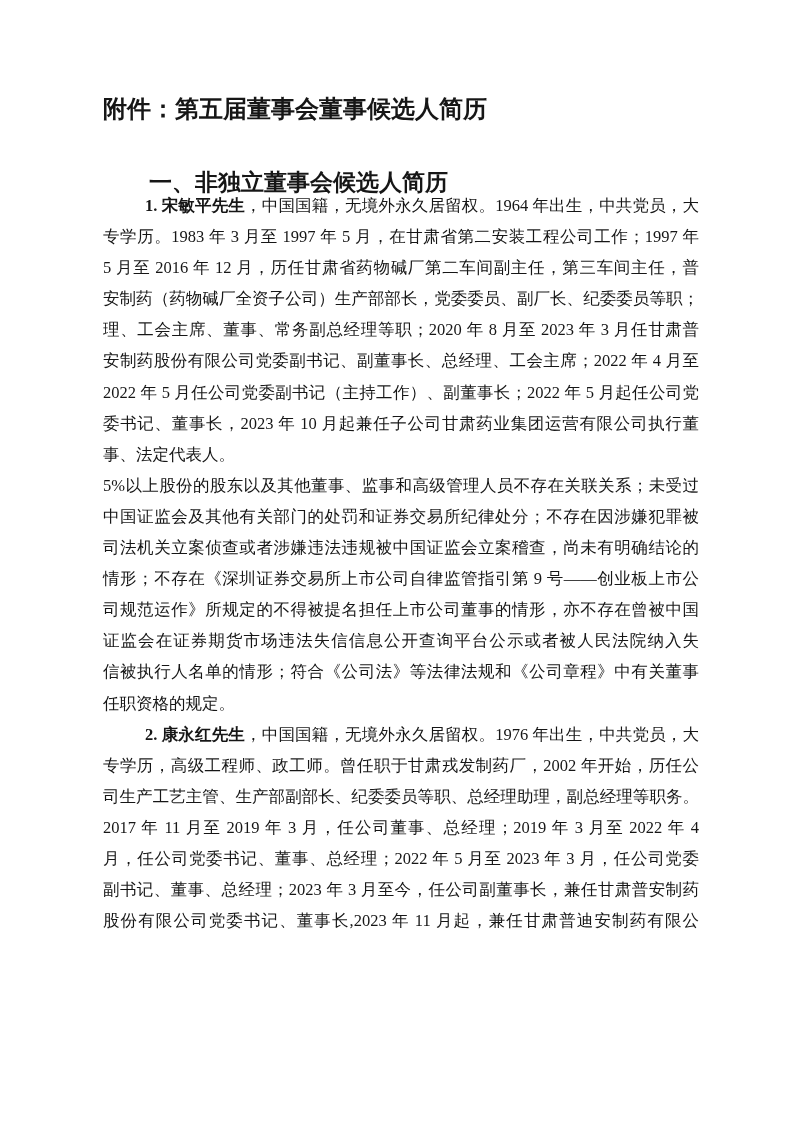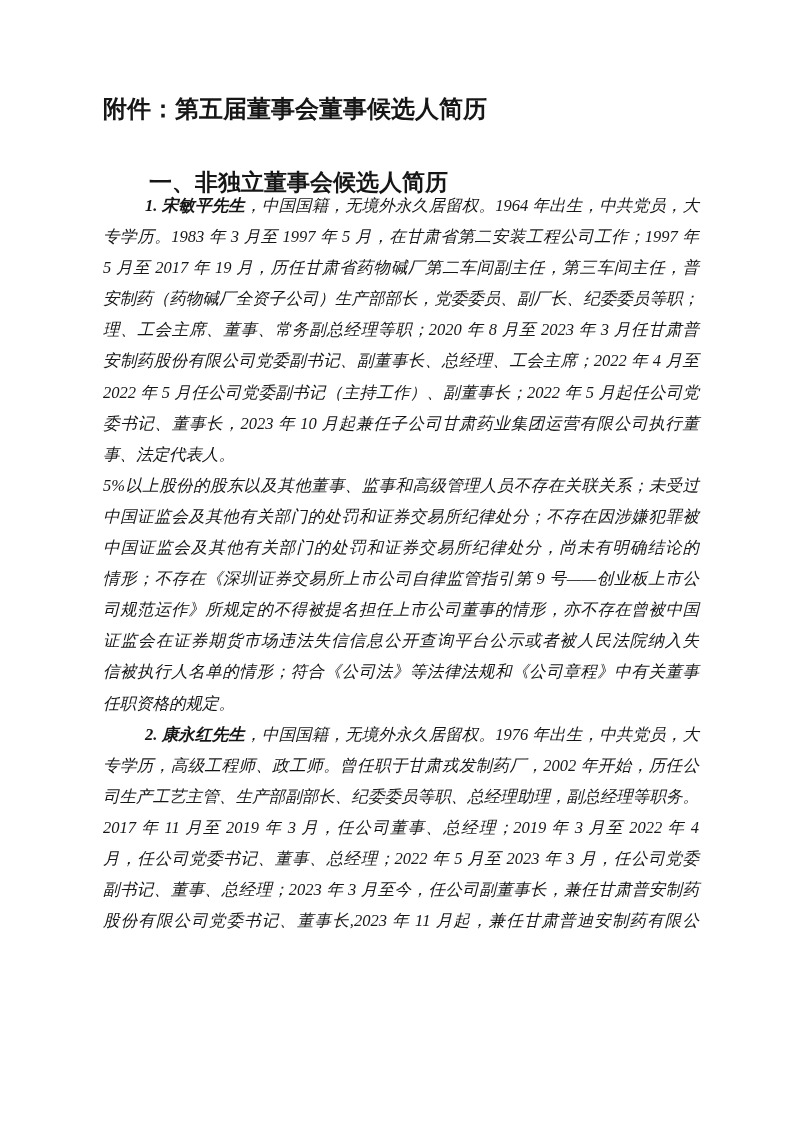--- a/index.html
+++ b/index.html
@@ -28,21 +28,20 @@
     top: 167px;
     font-size: 23px;
     font-weight: 700;
     white-space: nowrap;
   }
   .body-text {
     position: absolute;
     left: 103px;
     top: 190px;
     width: 596px;
-    font-style: italic;
   }
   .paragraph { margin: 0; padding: 0; }
   .line {
     height: 31.1px;
     line-height: 31.1px;
     font-size: 16.5px;
     text-align: justify;
     text-align-last: justify;
     text-justify: inter-character;
     white-space: nowrap;
@@ -55,32 +54,32 @@
 </head>
 <body style="background: rgb(255, 255, 255); color: rgb(22, 22, 22);">
 
 <div class="page">
   <div class="doc-title">附件：第五届董事会董事候选人简历</div>
   <div class="section-heading">一、非独立董事会候选人简历</div>
   <div class="body-text">
       <div class="paragraph">
         <div class="line indent"><span class="run bold">1. 宋敏平先生</span><span class="run">，中国国籍，无境外永久居留权。1964 年出生，中共党员，大</span></div>
         <div class="line"><span class="run">专学历。1983 年 3 月至 1997 年 5 月，在甘肃省第二安装工程公司工作；1997 年</span></div>
-        <div class="line"><span class="run">5 月至 2017 年 19 月，历任甘肃省药物碱厂第二车间副主任，第三车间主任，普</span></div>
+        <div class="line"><span class="run">5 月至 2016 年 12 月，历任甘肃省药物碱厂第二车间副主任，第三车间主任，普</span></div>
         <div class="line"><span class="run">安制药（药物碱厂全资子公司）生产部部长，党委委员、副厂长、纪委委员等职；</span></div>
         <div class="line"><span class="run">理、工会主席、董事、常务副总经理等职；2020 年 8 月至 2023 年 3 月任甘肃普</span></div>
         <div class="line"><span class="run">安制药股份有限公司党委副书记、副董事长、总经理、工会主席；2022 年 4 月至</span></div>
         <div class="line"><span class="run">2022 年 5 月任公司党委副书记（主持工作）、副董事长；2022 年 5 月起任公司党</span></div>
         <div class="line"><span class="run">委书记、董事长，2023 年 10 月起兼任子公司甘肃药业集团运营有限公司执行董</span></div>
         <div class="line para-end"><span class="run">事、法定代表人。</span></div>
       </div>
       <div class="paragraph">
         <div class="line"><span class="run">5%以上股份的股东以及其他董事、监事和高级管理人员不存在关联关系；未受过</span></div>
         <div class="line"><span class="run">中国证监会及其他有关部门的处罚和证券交易所纪律处分；不存在因涉嫌犯罪被</span></div>
-        <div class="line"><span class="run">中国证监会及其他有关部门的处罚和证券交易所纪律处分，尚未有明确结论的</span></div>
+        <div class="line"><span class="run">司法机关立案侦查或者涉嫌违法违规被中国证监会立案稽查，尚未有明确结论的</span></div>
         <div class="line"><span class="run">情形；不存在《深圳证券交易所上市公司自律监管指引第 9 号——创业板上市公</span></div>
         <div class="line"><span class="run">司规范运作》所规定的不得被提名担任上市公司董事的情形，亦不存在曾被中国</span></div>
         <div class="line"><span class="run">证监会在证券期货市场违法失信信息公开查询平台公示或者被人民法院纳入失</span></div>
         <div class="line"><span class="run">信被执行人名单的情形；符合《公司法》等法律法规和《公司章程》中有关董事</span></div>
         <div class="line para-end"><span class="run">任职资格的规定。</span></div>
       </div>
       <div class="paragraph">
         <div class="line indent"><span class="run bold">2. 康永红先生</span><span class="run">，中国国籍，无境外永久居留权。1976 年出生，中共党员，大</span></div>
         <div class="line"><span class="run">专学历，高级工程师、政工师。曾任职于甘肃戎发制药厂，2002 年开始，历任公</span></div>
         <div class="line"><span class="run">司生产工艺主管、生产部副部长、纪委委员等职、总经理助理，副总经理等职务。</span></div>

